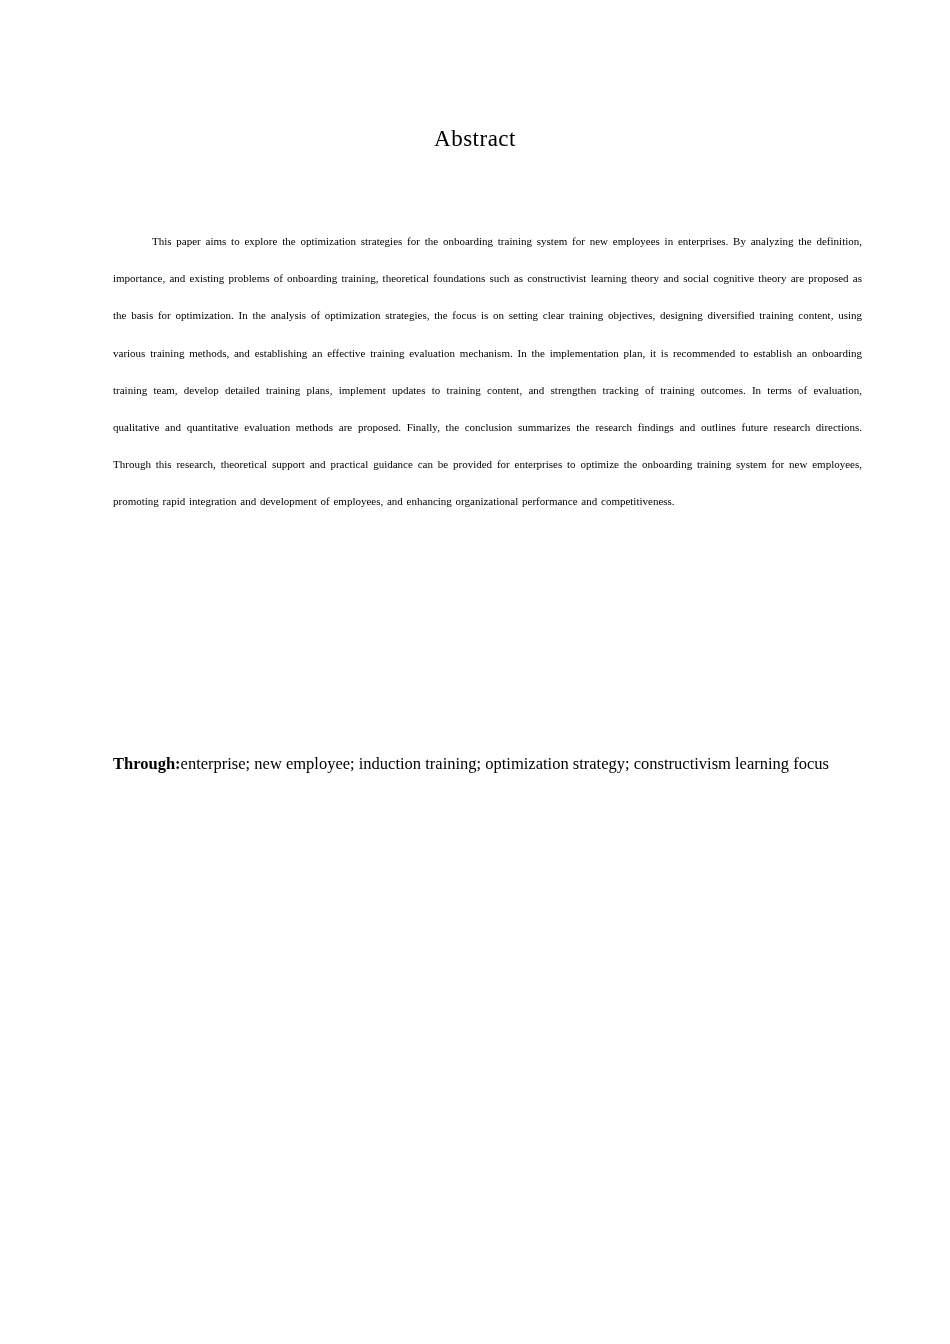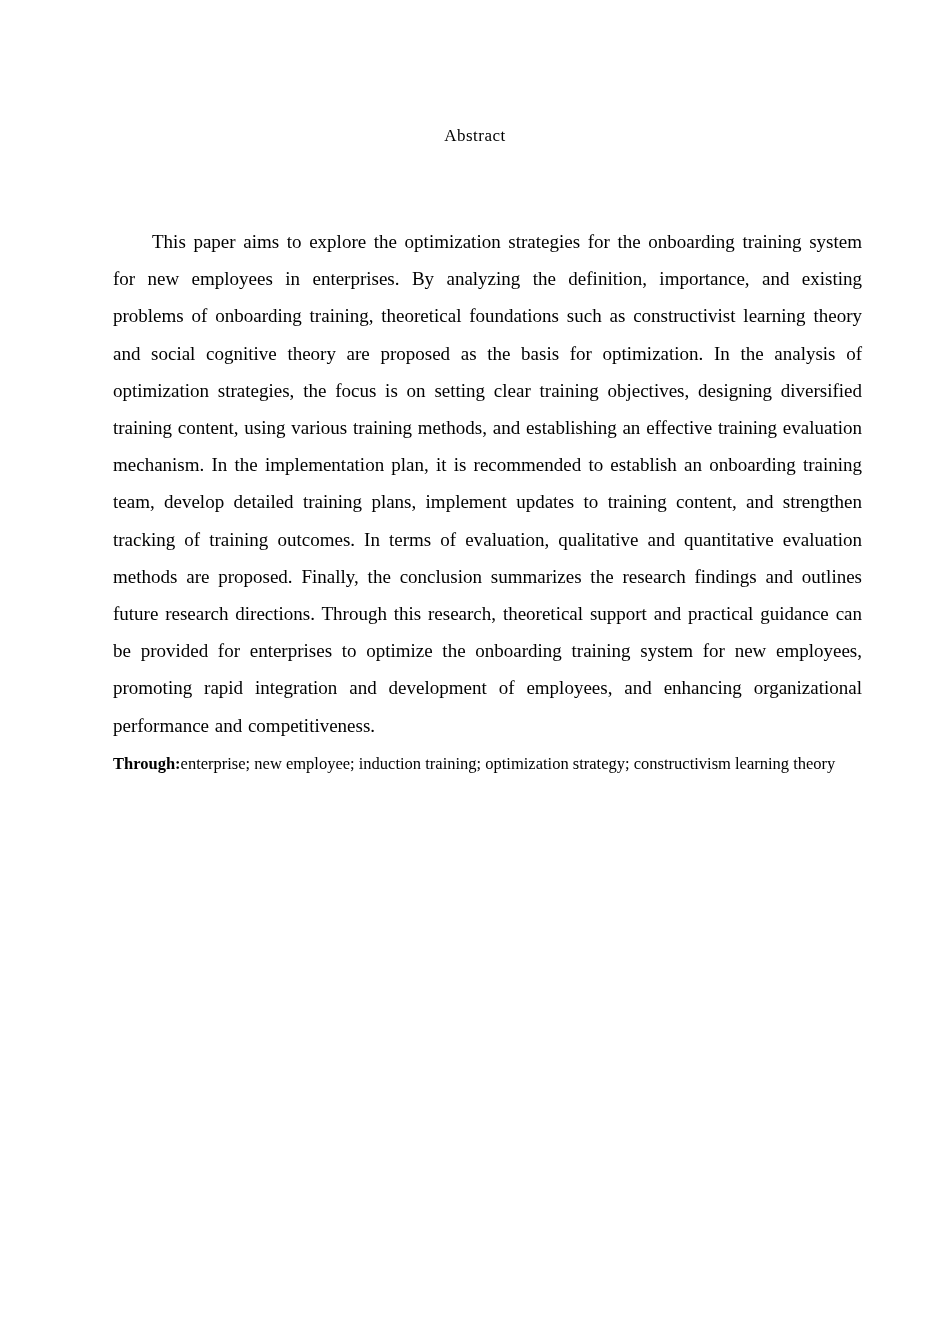--- a/index.html
+++ b/index.html
@@ -19,32 +19,32 @@
     position: absolute;
     inset: 0;
     background: #ffffff;
   }
   .doc-title {
     position: absolute;
     top: 126px;
     left: 0;
     width: 100%;
     text-align: center;
-    font-size: 17px;
+    font-size: 23px;
     font-weight: 400;
     letter-spacing: 0.5px;
     margin: 0;
   }
   .abstract-body {
     position: absolute;
     top: 223px;
     left: 113px;
     width: 749px;
     margin: 0;
-    font-size: 19px;
+    font-size: 11px;
     line-height: 37.2px;
     text-align: justify;
     text-indent: 39px;
     word-spacing: 1px;
   }
   .keywords-line {
     position: absolute;
     top: 746px;
     left: 113px;
     width: 749px;
@@ -68,17 +68,17 @@
 </style>
 </head>
 <body>
 
 <div class="page">
 
   <h1 class="doc-title">Abstract</h1>
 
   <p class="abstract-body">This paper aims to explore the optimization strategies for the onboarding training system for new employees in enterprises. By analyzing the definition, importance, and existing problems of onboarding training, theoretical foundations such as constructivist learning theory and social cognitive theory are proposed as the basis for optimization. In the analysis of optimization strategies, the focus is on setting clear training objectives, designing diversified training content, using various training methods, and establishing an effective training evaluation mechanism. In the implementation plan, it is recommended to establish an onboarding training team, develop detailed training plans, implement updates to training content, and strengthen tracking of training outcomes. In terms of evaluation, qualitative and quantitative evaluation methods are proposed. Finally, the conclusion summarizes the research findings and outlines future research directions. Through this research, theoretical support and practical guidance can be provided for enterprises to optimize the onboarding training system for new employees, promoting rapid integration and development of employees, and enhancing organizational performance and competitiveness.</p>
 
-  <p class="keywords-line"><span class="keywords-label">Through:</span><span>enterprise; new employee; induction training; optimization strategy; constructivism learning theory</span></p>
+  <p class="keywords-line"><span class="keywords-label">Through:</span><span>enterprise; new employee; induction training; optimization strategy; constructivism learning focus</span></p>
 
   <div class="page-number">II</div>
 
 </div>
 
 </body></html>

